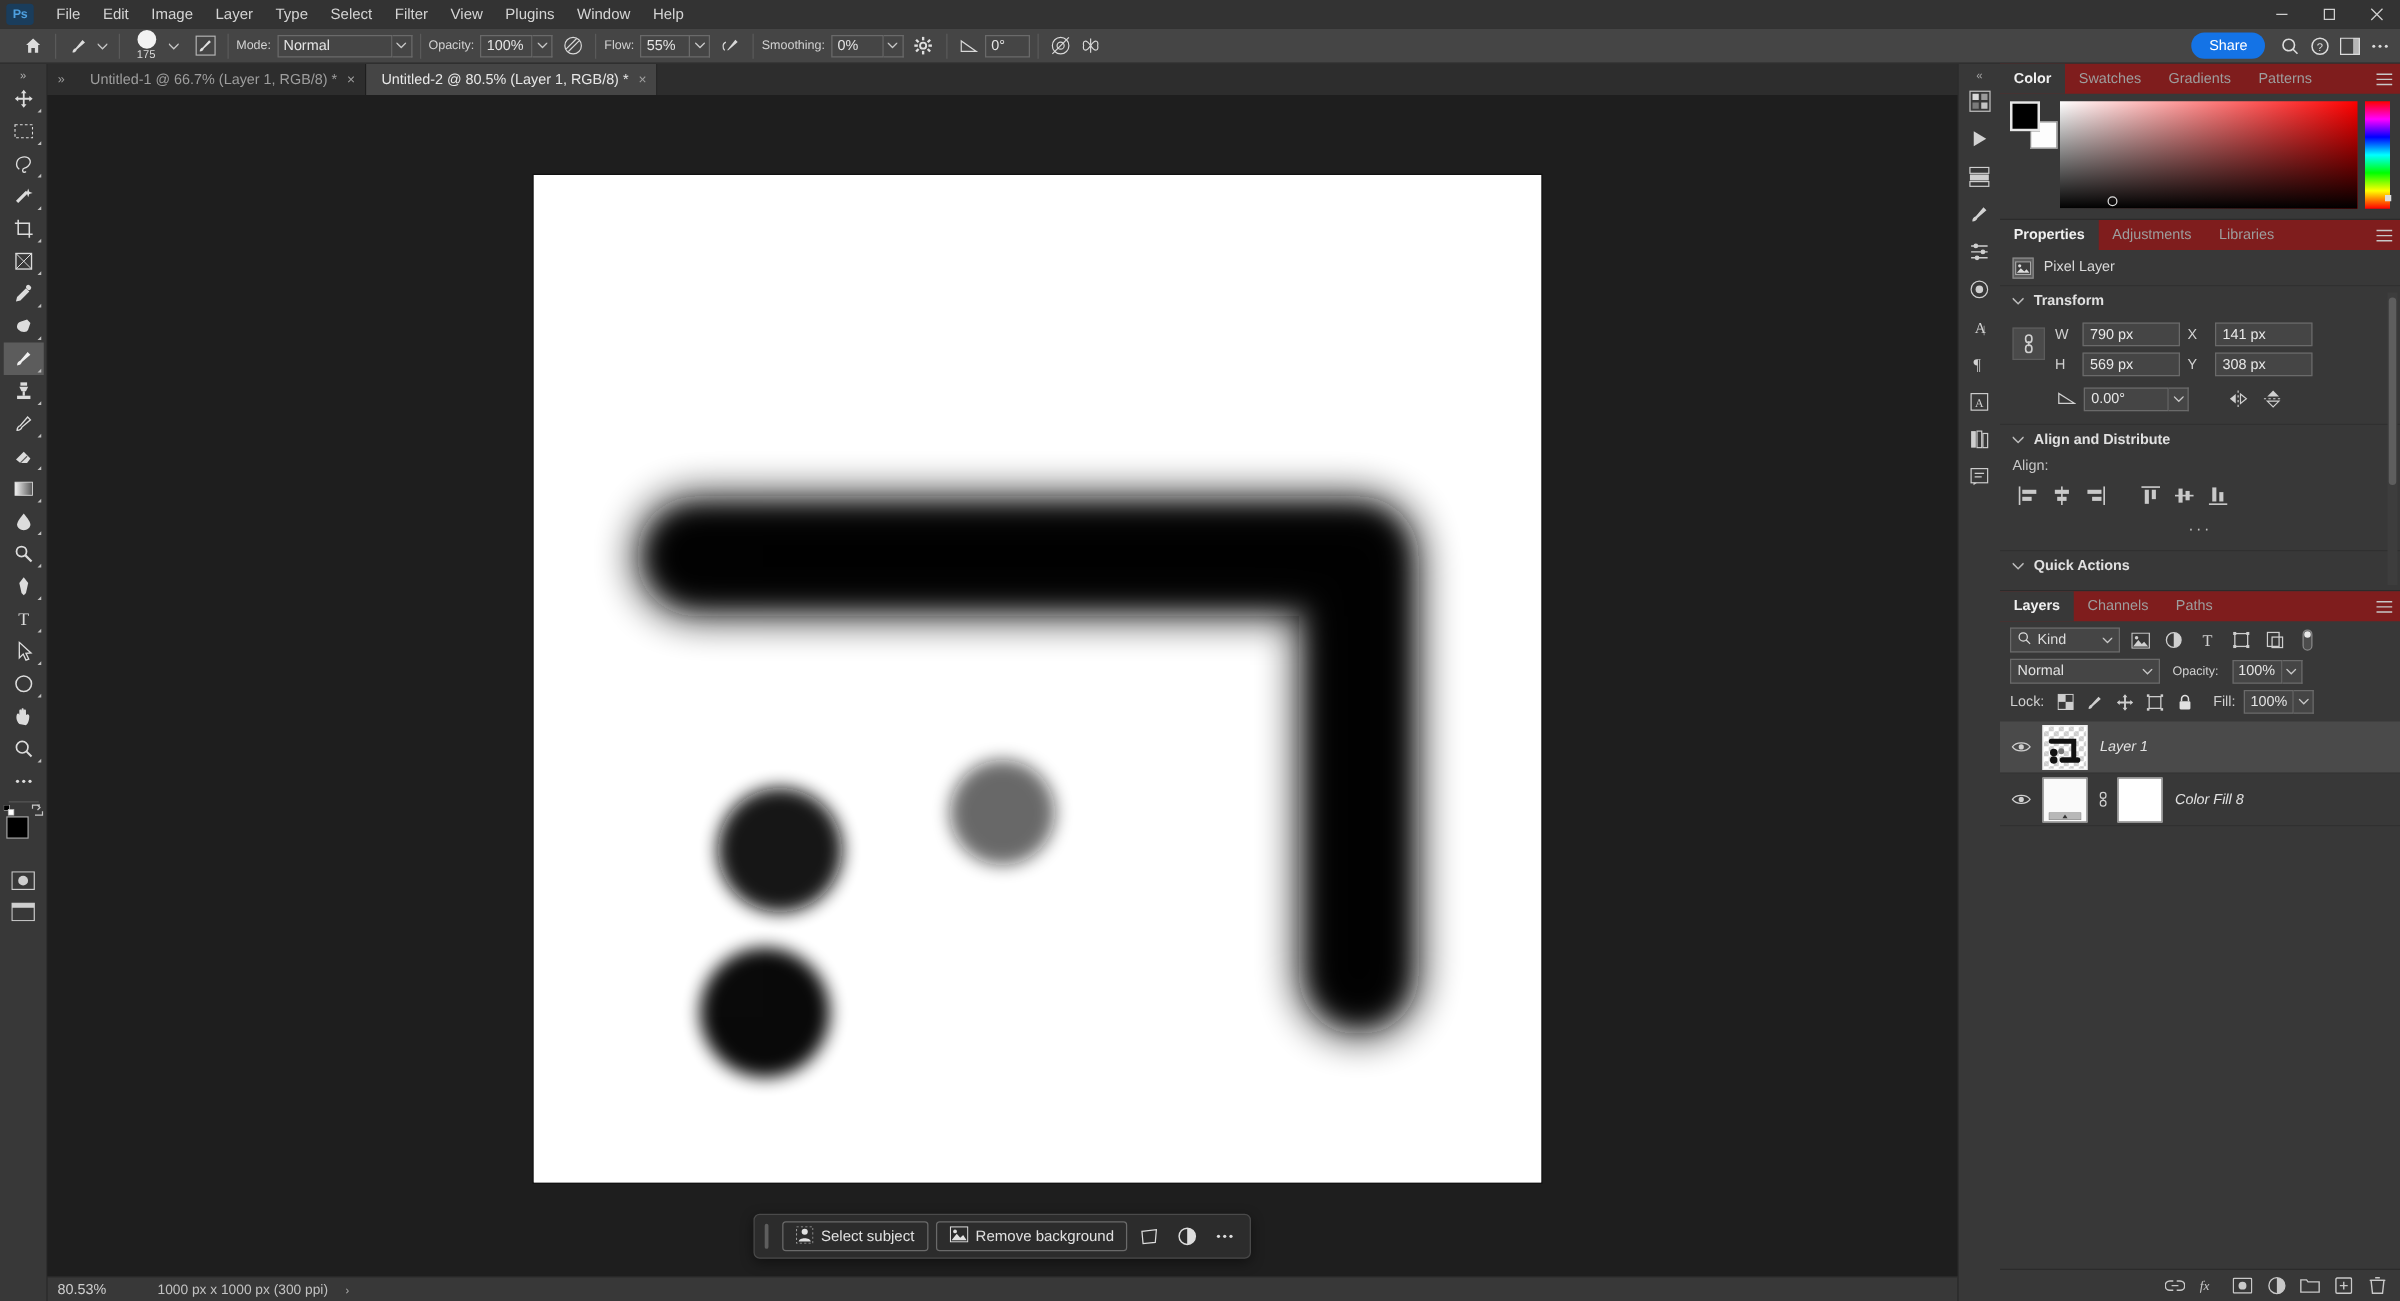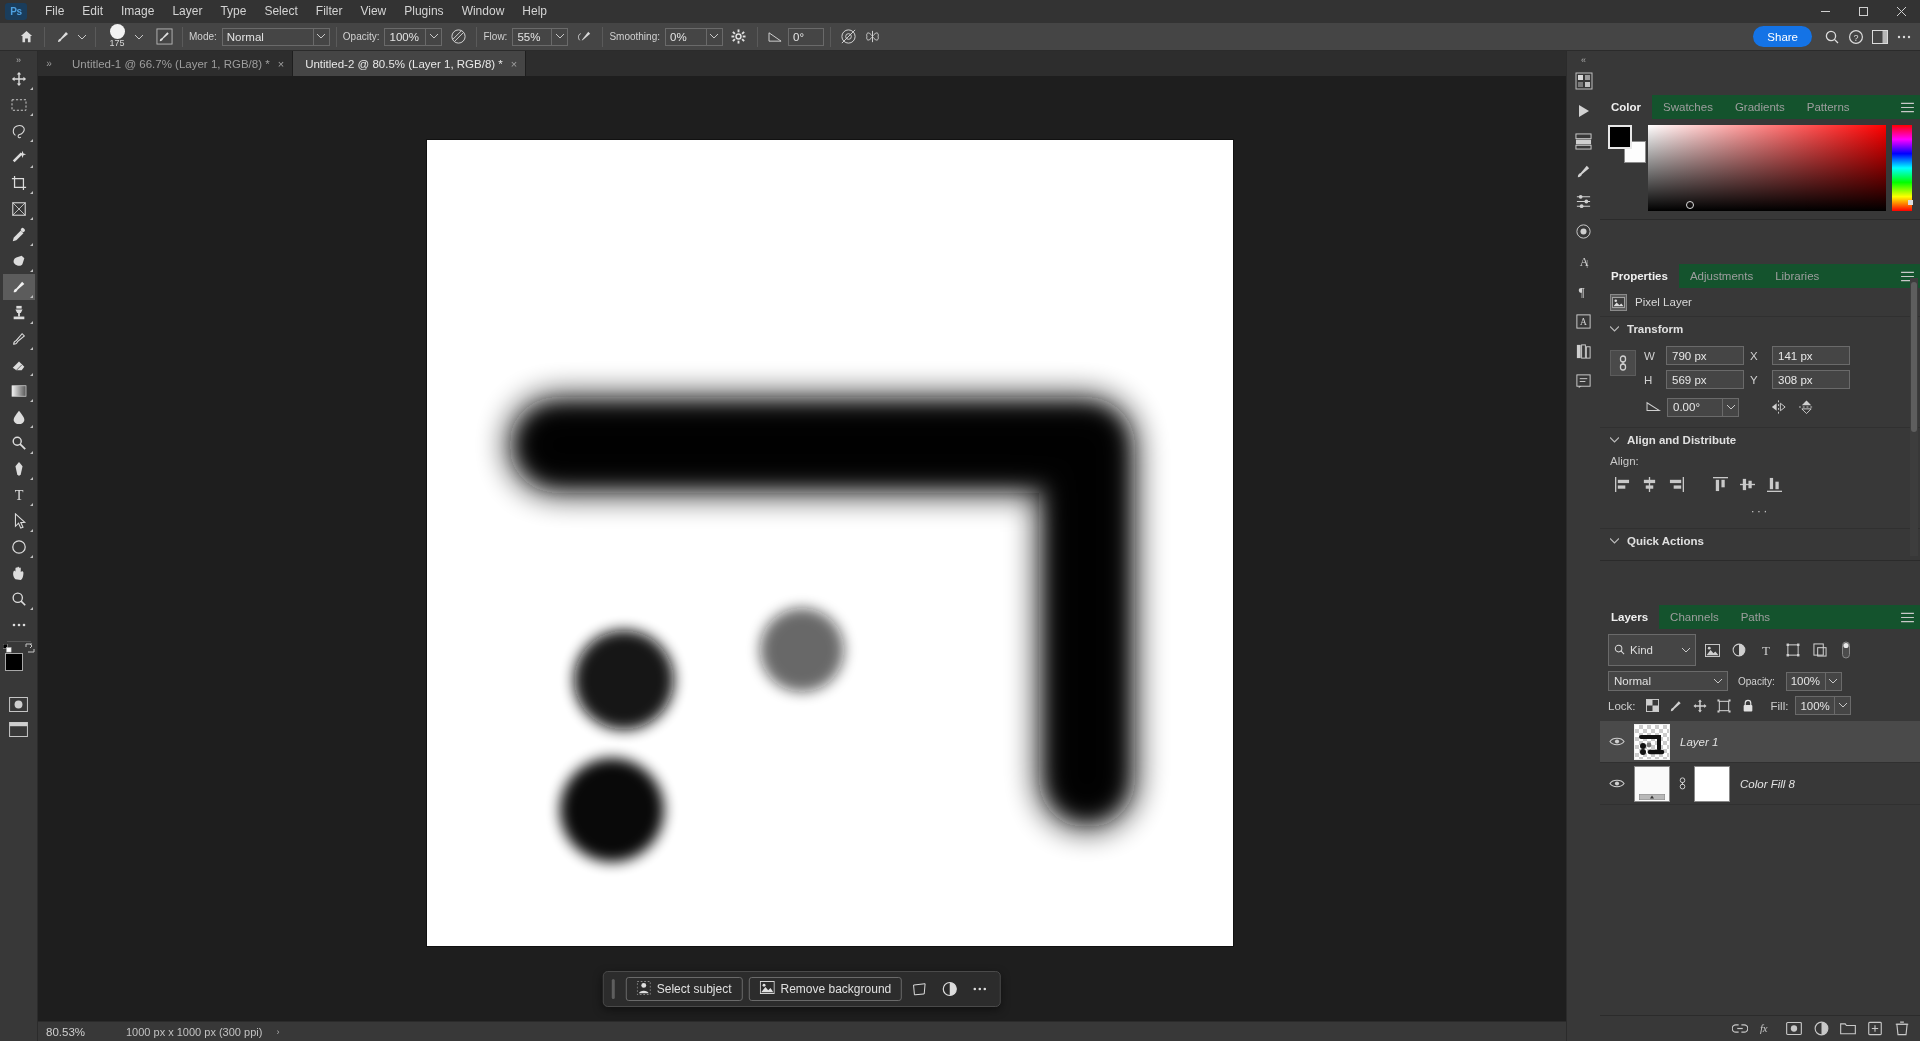--- a/index.html
+++ b/index.html
@@ -174,23 +174,22 @@
     justify-content: center; color: #a8a8a8; font-size: 9px;
   }
   .rail-icon {
     width: 28px; height: 28px; display: flex; align-items: center;
     justify-content: center; color: #d2d2d2; margin-bottom: 2px;
   }
 
   .dock { width: 320px; flex: 0 0 320px; background: #383838; display: flex; flex-direction: column; }
   .panel { background: #383838; border-bottom: 1px solid #2b2b2b; }
   .panel-tabs {
-    height: 24px; background: #14532d; display: flex; align-items: stretch;
+    height: 24px; background: #7f1d1d; display: flex; align-items: stretch;
     position: relative;
-    margin-top: 44px;
   }
   .ptab {
     padding: 0 11px; display: flex; align-items: center; font-size: 11.5px;
     color: #9e9e9e; cursor: pointer; white-space: nowrap;
   }
   .ptab.active { background: #383838; color: #f0f0f0; font-weight: bold; }
   .panel-menu {
     position: absolute; right: 6px; top: 0; height: 24px;
     display: flex; align-items: center; color: #c0c0c0; font-size: 12px;
   }
@@ -245,21 +244,21 @@
   .align-body { padding: 4px 10px 10px 10px; }
   .align-lbl { font-size: 11.5px; color: #c8c8c8; margin-bottom: 7px; }
   .align-icons { display: flex; align-items: center; gap: 3px; }
   .al-ic { width: 24px; height: 20px; display: flex; align-items: center; justify-content: center; color: #c9c9c9; }
   .al-gap { width: 14px; }
   .align-more { display: flex; justify-content: center; margin-top: 9px; color: #c0c0c0; font-size: 13px; letter-spacing: 2px; }
 
   
   .lay-filter { display: flex; align-items: center; gap: 5px; padding: 5px 8px; }
   .kind-sel {
-    width: 88px; height: 32px; background: #454545; border: 1px solid #6a6a6a;
+    width: 88px; height: 20px; background: #454545; border: 1px solid #6a6a6a;
     display: flex; align-items: center; padding: 0 5px; gap: 5px; font-size: 11.5px; color: #dcdcdc;
   }
   .kind-sel .arr { margin-left: auto; font-size: 8px; }
   .filt-ic { width: 22px; height: 20px; display: flex; align-items: center; justify-content: center; color: #cfcfcf; }
   .filt-toggle { width: 12px; height: 20px; display: flex; align-items: center; justify-content: center; margin-left: 4px; }
   .blend-row { display: flex; align-items: center; gap: 6px; padding: 0 8px 5px 8px; }
   .blend-sel {
     width: 120px; height: 20px; background: #454545; border: 1px solid #6a6a6a;
     display: flex; align-items: center; padding: 0 5px; font-size: 11.5px; color: #e0e0e0;
   }
@@ -914,21 +913,21 @@
               <div class="tf-lbl">Y</div>
               <div class="tf-in">308 px</div>
             </div>
             <div class="angle-row">
               <span>
                 <svg width="15" height="12" viewBox="0 0 16 13">
                     <path d="M1 11.5 L14.5 11.5 L1 3 Z" fill="none" stroke="#d0d0d0" stroke-width="1.1"></path>
                   </svg>
               </span>
               <div style="display:flex">
-                <div class="tf-in" style="width:56px">0.00°</div>
+                <div class="tf-in" style="width:68px">0.00°</div>
                 <div class="opt-arrow" style="height:19px">
                   <svg width="8" height="5" viewBox="0 0 8 5">
                       <path d="M0 0 L4 4 L8 0" stroke="#c8c8c8" fill="none"></path>
                     </svg>
                 </div>
               </div>
               <div style="width:16px"></div>
               <div class="flip-ic">
                 <svg width="17" height="14" viewBox="0 0 18 14">
                     <path d="M9 0 L9 14" stroke="#cfcfcf" stroke-dasharray="2 2"></path>

